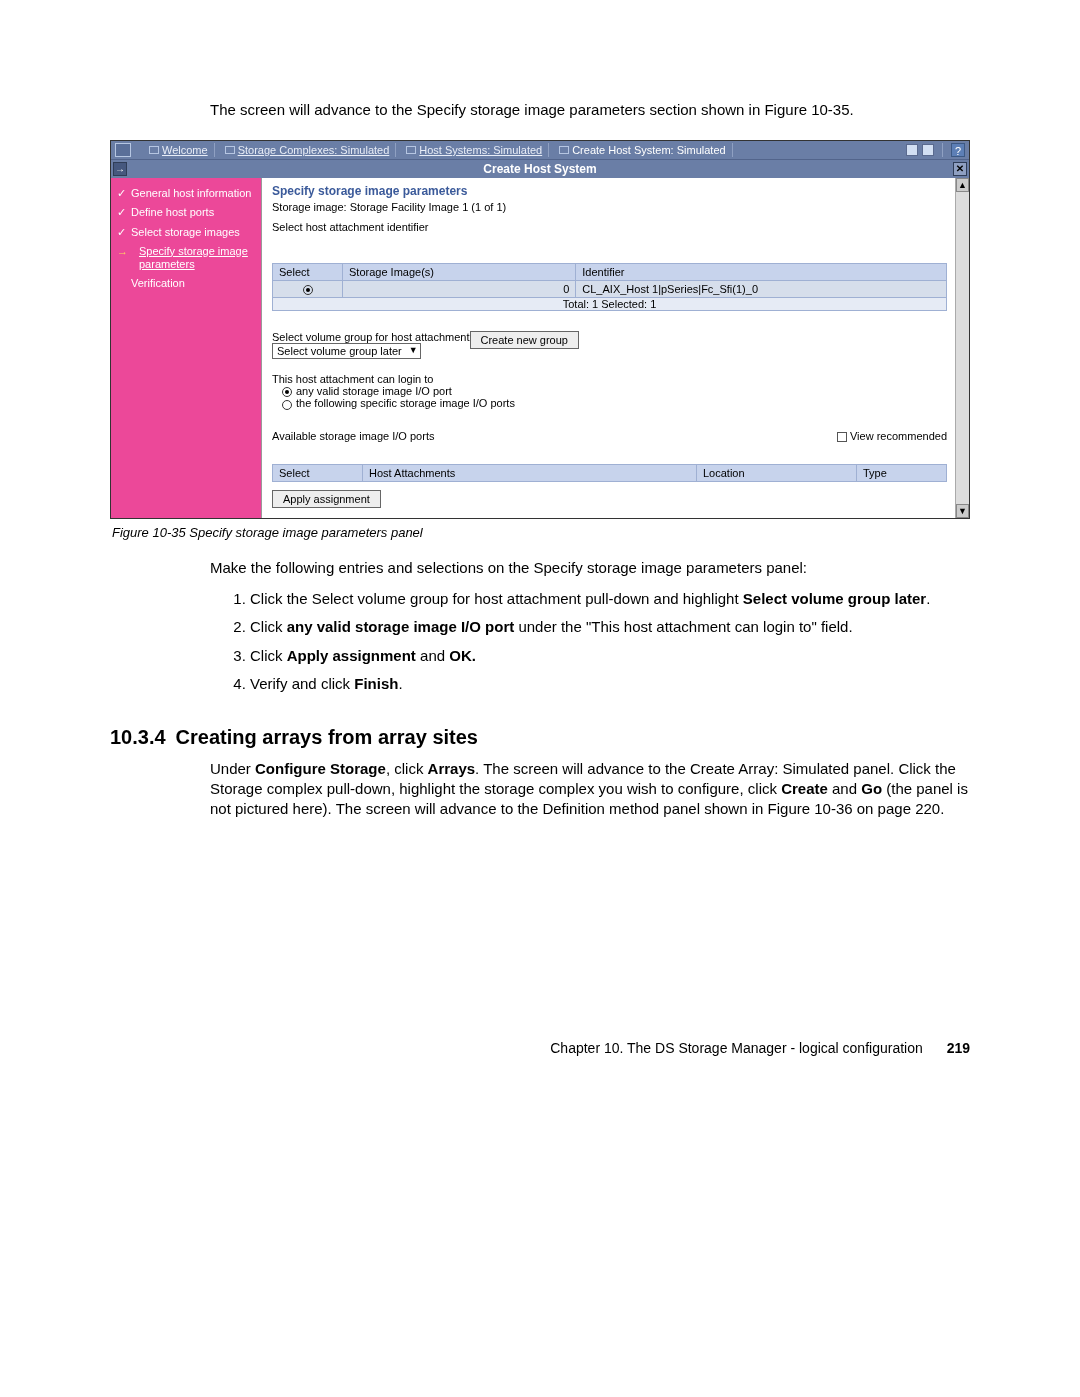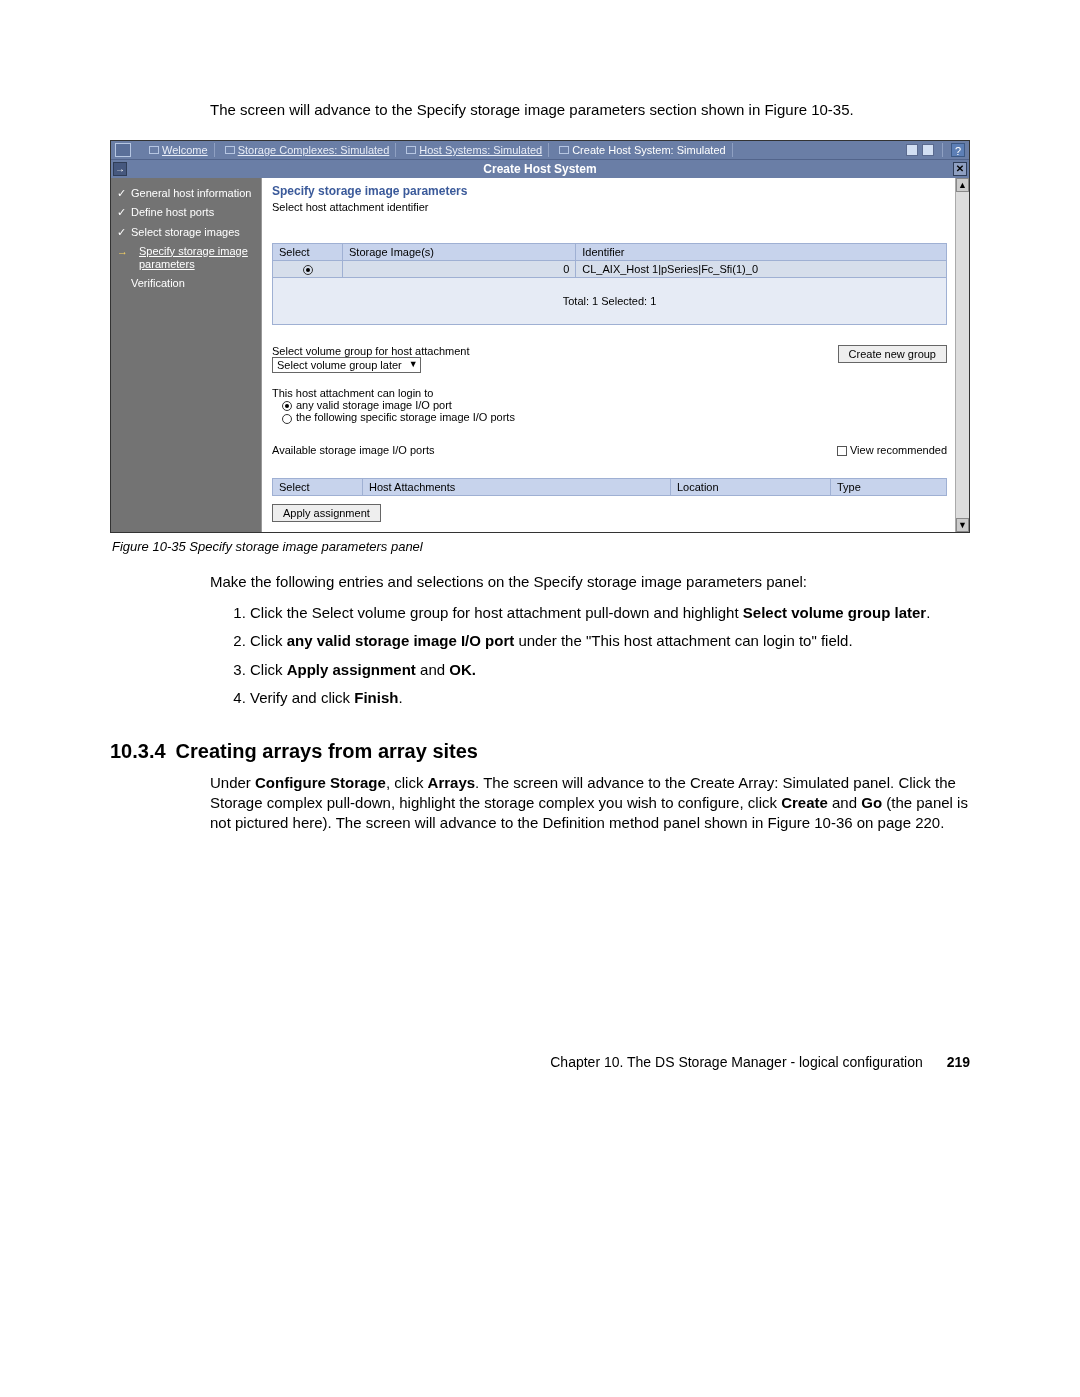--- a/index.html
+++ b/index.html
@@ -59,21 +59,21 @@
     position: absolute; left: 2px; top: 2px; width: 14px; height: 14px;
     background: #46587e; border: 1px solid #2f3d57; color: #fff; font-size: 10px; line-height: 12px; text-align: center;
   }
   .title-bar .close-box {
     position: absolute; right: 2px; top: 2px; width: 14px; height: 14px;
     background: #8fa0c2; border: 1px solid #2f3d57; color: #000; font-size: 10px; line-height: 12px; text-align: center;
   }
   .shot-body { display: flex; align-items: stretch; }
   .sidebar {
     width: 150px;
-    background: #737373;
+    background: #ec4899;
     color: #fff;
     font-size: 11px;
     padding: 6px 0;
   }
   .sidebar .step {
     padding: 3px 6px 3px 20px;
     position: relative;
     line-height: 1.2;
   }
   .sidebar .check::before {
@@ -99,22 +99,22 @@
   .block-label { font-size: 11px; margin-bottom: 8px; }
   .table1 {
     width: 100%; border-collapse: collapse; font-size: 11px; margin-top: 30px;
   }
   .table1 th { background: #c7d3ec; border: 1px solid #9fb0d3; padding: 2px 6px; text-align: left; font-weight: normal; }
   .table1 td { background: #c7d3ec; border: 1px solid #9fb0d3; padding: 2px 6px; }
   .table1 tbody tr.data td { background: #d6deeb; }
   .table1 .radio-cell { text-align: center; }
   .table1 .radio { display:inline-block; width:10px; height:10px; border-radius:50%; border:1px solid #333; position:relative; vertical-align:middle;}
   .table1 .radio.selected::after { content:""; position:absolute; left:2px; top:2px; width:4px; height:4px; border-radius:50%; background:#000;}
-  .table-footer { background: #e6ebf5; border: 1px solid #9fb0d3; border-top: none; font-size: 11px; padding: 17px; text-align: center; }
-  .section-row { display: flex; justify-content: space-between; align-items: flex-start; margin-top: 20px; }
+  .table-footer { background: #e6ebf5; border: 1px solid #9fb0d3; border-top: none; font-size: 11px; padding: 0; text-align: center; }
+  .section-row { display: flex; align-items: flex-start; margin-top: 20px; }
   .select-faux {
     border: 1px solid #666; background: #fff; font-size: 11px; padding: 1px 18px 1px 4px; position: relative; display: inline-block;
   }
   .select-faux::after { content: "▼"; position: absolute; right: 2px; top: 1px; font-size: 9px; }
   .btn {
     border: 1px solid #666; background: #eee; font-size: 11px; padding: 2px 10px; display: inline-block;
   }
   .login-section { margin-top: 14px; font-size: 11px; }
   .login-section .opt { margin-left: 10px; }
   .opt .r { display:inline-block; width:10px; height:10px; border-radius:50%; border:1px solid #333; position:relative; vertical-align:middle; margin-right:4px;}
@@ -186,20 +186,21 @@
       <div class="step arrow sub">Specify storage image parameters</div>
       <div class="step">Verification</div>
     </div>
     <div class="main-panel">
       <div class="scrollbar">
         <div class="arrow-up">▲</div>
         <div class="arrow-down">▼</div>
       </div>
       <div class="panel-content">
         <div class="panel-heading">Specify storage image parameters</div>
+        <div class="block-label">Storage image: Storage Facility Image 1 (1 of 1)</div>
         <div class="block-label">Select host attachment identifier</div>
 
         <table class="table1">
           <thead>
             <tr>
               <th style="width:70px">Select</th>
               <th>Storage Image(s)</th>
               <th style="width:55%">Identifier</th>
             </tr>
           </thead>
@@ -231,21 +232,21 @@
           <span>Available storage image I/O ports</span>
           <span><span class="chk"></span><span>View recommended</span></span>
         </div>
 
         <table class="table2">
           <thead>
             <tr>
               <th style="width:90px">Select</th>
               <th>Host Attachments</th>
               <th style="width:160px">Location</th>
-              <th style="width:116px">Type</th>
+              <th style="width:90px">Type</th>
             </tr>
           </thead>
         </table>
 
         <div class="button-row">
           <span class="btn">Apply assignment</span>
         </div>
       </div>
     </div>
   </div>

